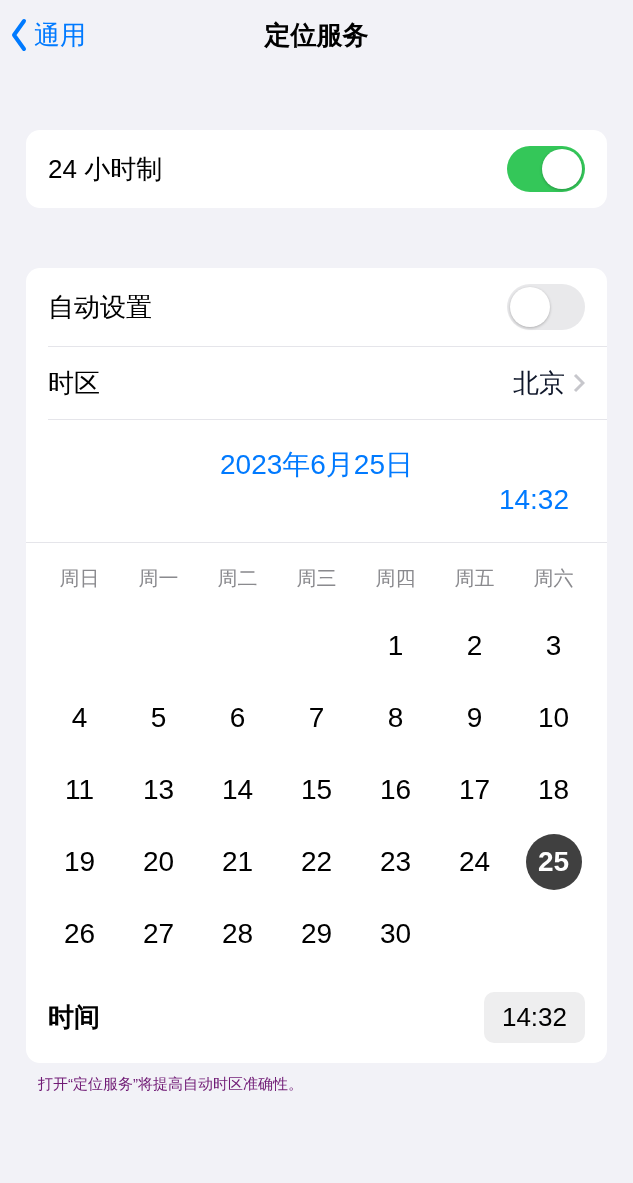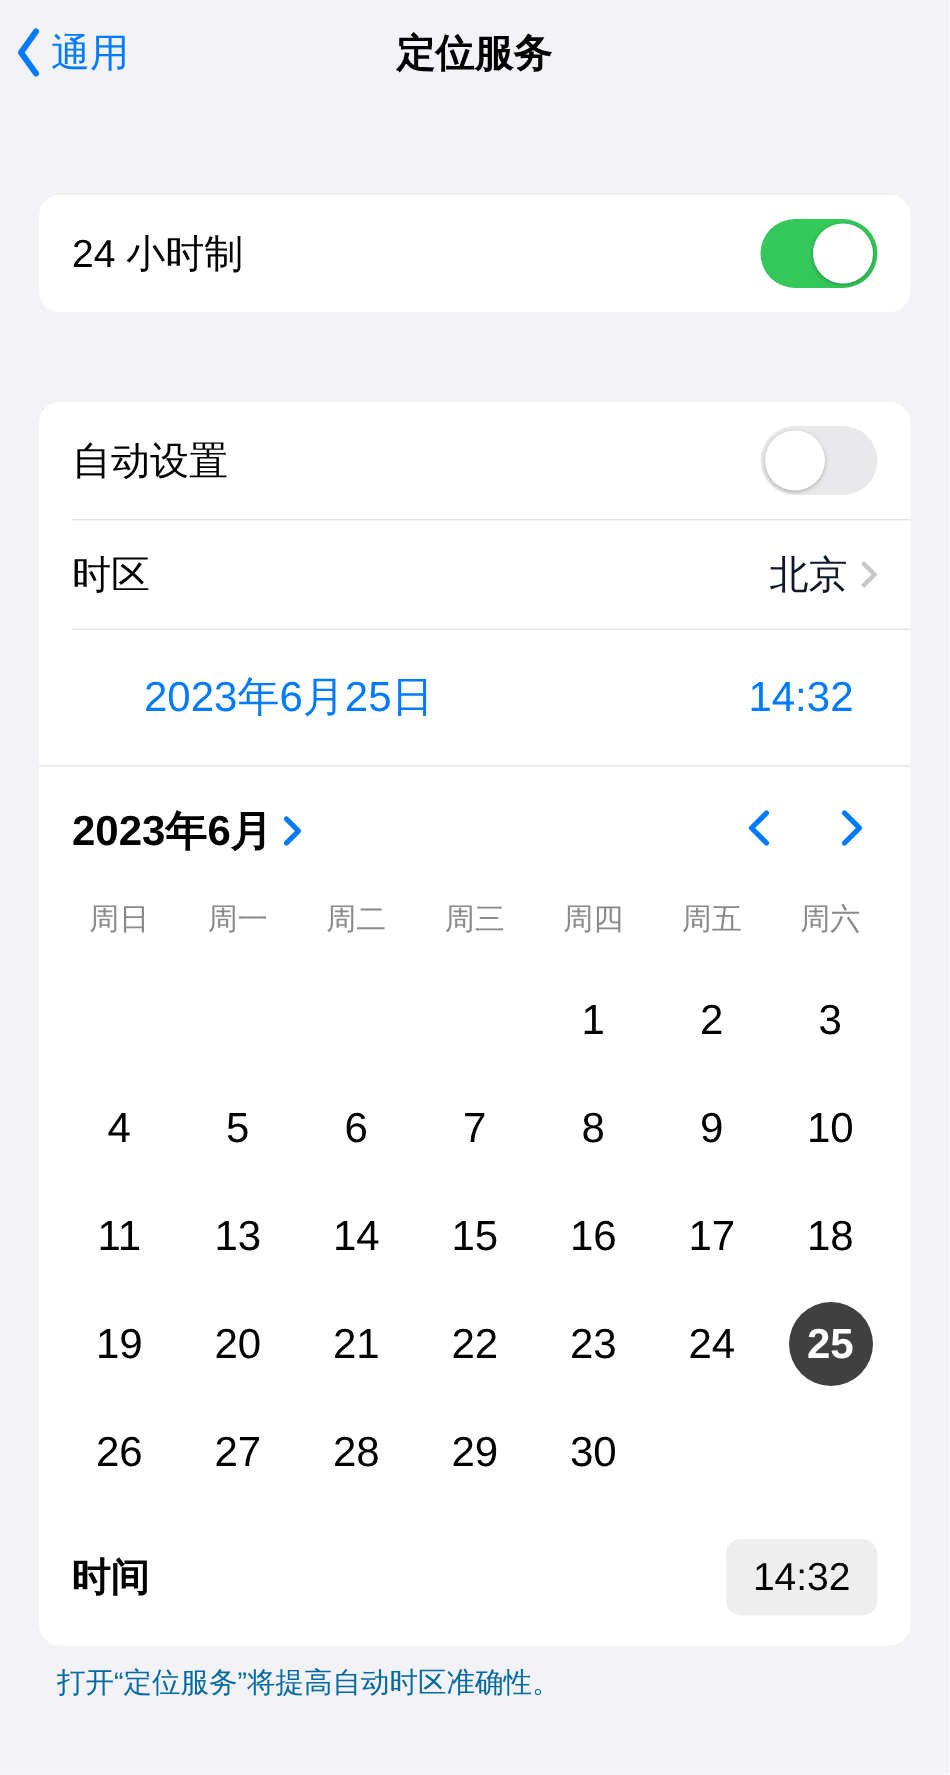--- a/index.html
+++ b/index.html
@@ -99,20 +99,21 @@
       color: #007aff;
     }
     .dt-date { font-weight: 400; }
     .dt-time { font-weight: 400; margin-left: auto; padding-right: 8px; }
     .dt-row-inner {
       display: flex;
       width: 100%;
       justify-content: flex-start;
       align-items: center;
       padding: 0 8px;
+      flex-direction: column;
     }
 
     .cal {
       padding: 16px 14px 10px 14px;
     }
     .cal-header {
       display: flex;
       align-items: center;
       padding: 8px 8px 20px 8px;
     }
@@ -171,22 +172,22 @@
       font-size: 26px;
     }
     .time-label { font-weight: 600; }
     .time-value {
       background: #eeeeef;
       border-radius: 10px;
       padding: 10px 18px;
       font-size: 26px;
     }
     .footer-note {
-      color: #0369a1;
-      font-size: 19px;
+      color: #701a75;
+      font-size: 15px;
       padding: 12px 38px 0 38px;
     }
   </style>
 </head>
 <body>
 
 <div class="header">
   <div class="back">
     <svg viewBox="0 0 20 34">
         <path d="M14 3 L4 17 L14 31" stroke="#007aff" stroke-width="4" fill="none" stroke-linecap="round" stroke-linejoin="round"></path>
@@ -226,40 +227,20 @@
   <div class="dt-row">
     <div class="dt-row-inner">
       <span style="width:40px"></span>
       <span class="dt-date">2023年6月25日</span>
       <span class="dt-time">14:32</span>
     </div>
   </div>
   <div class="row-sep-full"></div>
 
   <div class="cal">
-    <div class="cal-header">
-      <div class="cal-month">
-        <span>2023年6月</span>
-        <svg viewBox="0 0 14 22">
-            <path d="M3 3 L11 11 L3 19"></path>
-          </svg>
-      </div>
-      <div class="cal-nav">
-        <div>
-          <svg viewBox="0 0 18 28">
-              <path d="M14 4 L4 14 L14 24"></path>
-            </svg>
-        </div>
-        <div>
-          <svg viewBox="0 0 18 28">
-              <path d="M4 4 L14 14 L4 24"></path>
-            </svg>
-        </div>
-      </div>
-    </div>
     <div class="cal-grid" id="cal-weekdays">
         <div class="cal-wd">周日</div>
         <div class="cal-wd">周一</div>
         <div class="cal-wd">周二</div>
         <div class="cal-wd">周三</div>
         <div class="cal-wd">周四</div>
         <div class="cal-wd">周五</div>
         <div class="cal-wd">周六</div>
       </div>
     <div class="cal-grid" id="cal-days">

